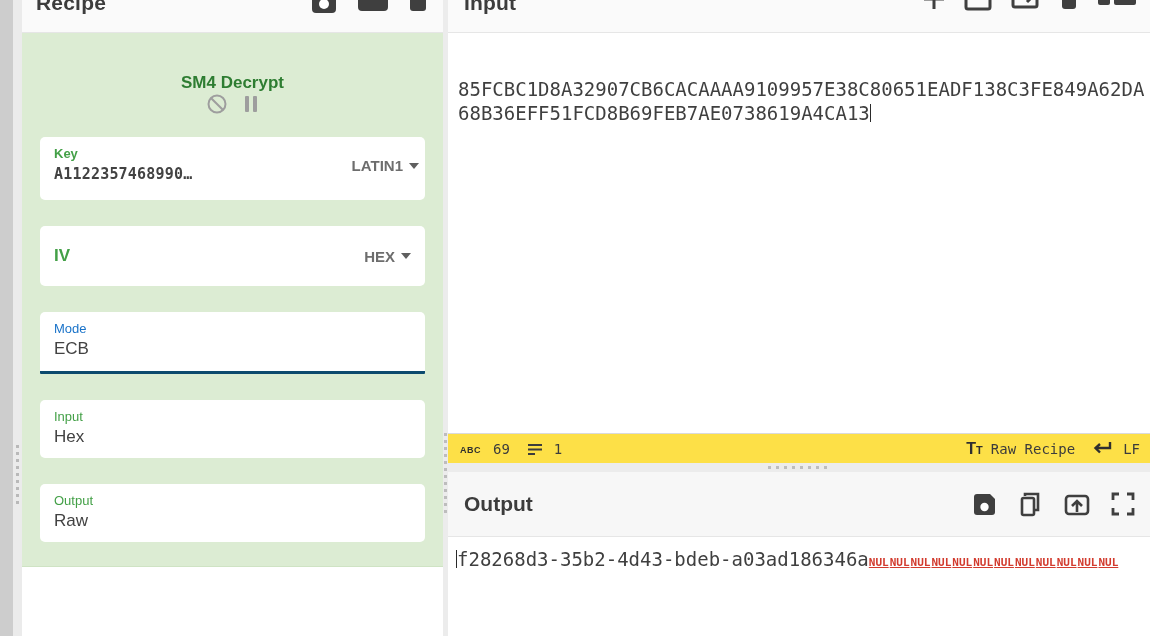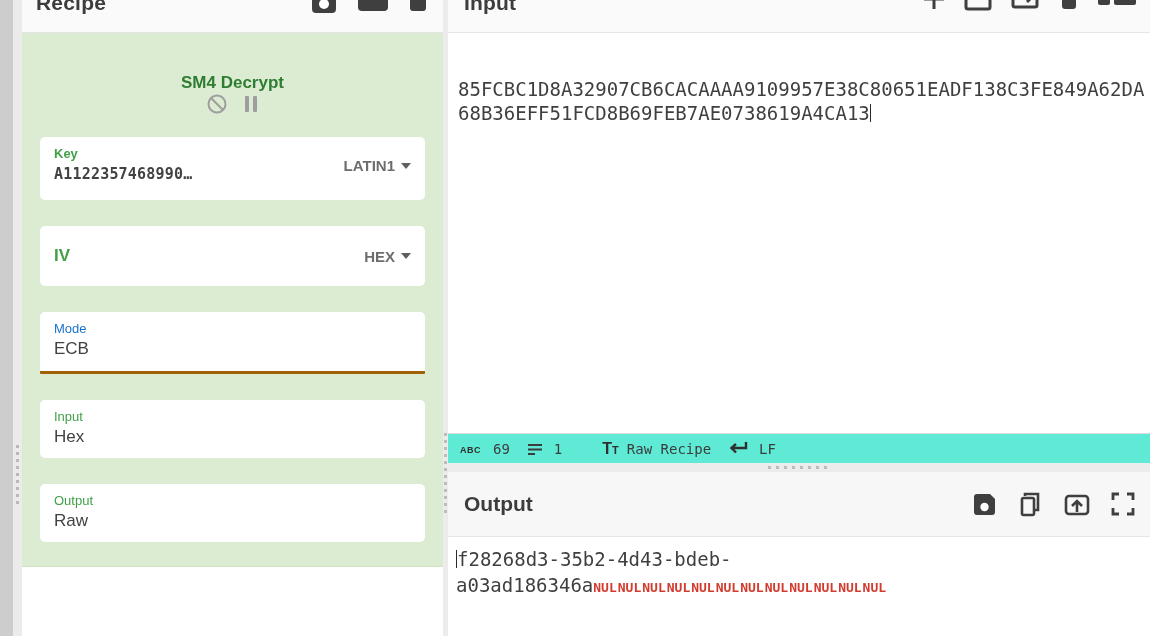--- a/index.html
+++ b/index.html
@@ -28,64 +28,64 @@
   .op-title-icons { display:flex; gap:15px; align-items:center; }
 
   .arg-card { background:#fff; border-radius:5px; margin-bottom:26px; padding:8px 14px; position:relative; }
   .arg-label { font-size:13px; color:#43a047; line-height:17px; }
   .arg-label.blue { color:#1a73c9; }
   .arg-value { font-size:17px; color:#424242; line-height:24px; }
   .arg-value.mono { font-family:"DejaVu Sans Mono", monospace; font-size:15px; letter-spacing:.2px; }
   .card-key { height:63px;font-weight:bold; }
   .card-iv { height:60px; display:flex; align-items:center; justify-content:space-between;font-weight:bold; }
   .iv-label { font-size:17px; color:#43a047; }
-  .card-mode { height:62px; border-bottom:3px solid #a16207; border-radius:5px 5px 1px 1px; }
+  .card-mode { height:62px; border-bottom:3px solid #0c4a6e; border-radius:5px 5px 1px 1px; }
   .card-io { height:58px; }
-  .dd { position:absolute; right:14px; top:20px; font-size:15px; color:#6d6d6d; display:flex; align-items:center; gap:6px; cursor:pointer; }
+  .dd { position:absolute; right:6px; top:20px; font-size:15px; color:#6d6d6d; display:flex; align-items:center; gap:6px; cursor:pointer; }
   .card-iv .dd { position:static; }
   .caret-down { width:0; height:0; border-left:5px solid transparent; border-right:5px solid transparent; border-top:6px solid #5f5f5f; display:inline-block; }
 
   
   .vsplit2 { position:absolute; left:443px; top:0; width:5px; height:636px; background:#ececec; cursor:col-resize; }
   .vsplit2 .dots { position:absolute; left:1px; top:433px; width:3px; height:84px;
       background:repeating-linear-gradient(#bdbdbd 0 3px, transparent 3px 7px); }
 
   
   .io-pane { position:absolute; left:448px; top:0; width:702px; height:636px; background:#fff; }
   .io-header { position:absolute; left:0; right:0; top:0; height:33px; background:#fafafa; border-bottom:1px solid #e6e6e6; overflow:hidden; }
   .io-header .hdr-row { padding:0 12px 0 16px; }
   .input-area { position:absolute; left:0; right:0; top:34px; height:399px; background:#fff; padding:7px 4px 0 10px;
       font-family:"DejaVu Sans Mono", monospace; font-size:19px; line-height:24px; color:#3f3f3f; cursor:text;margin-top:36px; }
   .input-area .line { white-space:pre; }
   .caret { display:inline-block; width:1px; height:18px; background:#2a2a2a; vertical-align:-2px; }
 
-  .input-footer { position:absolute; left:0; right:0; top:433px; height:30px; background:#5eead4; border-top:1px solid #dadada;
-      display:flex; align-items:center; padding:0 10px 0 12px;
+  .input-footer { position:absolute; left:0; right:0; top:433px; height:30px; background:#fde047; border-top:1px solid #dadada;
+      display:flex; align-items:center; justify-content:space-between; padding:0 10px 0 12px;
       font-family:"DejaVu Sans Mono", monospace; font-size:14px; color:#3c3c3c;gap:40px; }
   .foot-group { display:flex; align-items:center; gap:12px; }
   .abc-badge { font-size:9px; font-weight:bold; letter-spacing:.5px; color:#2f2f2f;
       font-family:"Liberation Sans", sans-serif; transform:translateY(1px); }
   .tt-icon { font-family:"Liberation Sans", sans-serif; font-weight:bold; color:#2f2f2f; cursor:pointer; }
   .tt-icon .big { font-size:16px; } .tt-icon .small { font-size:11px; }
   .enc-label, .lf-label { cursor:pointer; }
 
   .hsplit { position:absolute; left:0; right:0; top:463px; height:9px; background:#ececec; cursor:row-resize; }
   .hsplit .dots { position:absolute; left:50%; top:3px; width:62px; height:3px; margin-left:-31px;
       background:repeating-linear-gradient(90deg,#bdbdbd 0 3px, transparent 3px 8px); }
 
   .out-header { position:absolute; left:0; right:0; top:472px; height:65px; background:#f7f7f7; border-bottom:1px solid #e6e6e6;
       display:flex; align-items:center; justify-content:space-between; padding:0 14px 0 16px; }
   .out-title { font-size:21px; font-weight:bold; color:#3c3c3c; }
   .out-icons { display:flex; align-items:center; gap:19px; }
   .out-icons svg { display:block; cursor:pointer; }
 
   .output-area { position:absolute; left:0; right:0; top:538px; bottom:0; background:#fff; padding:8px 4px 0 8px;
       font-family:"DejaVu Sans Mono", monospace; font-size:19px; line-height:26px; color:#3f3f3f; }
-  .nul { color:#d23b2e; font-size:13px; font-weight:bold; margin-right:1px;
-      font-family:"DejaVu Sans Mono", monospace; }
+  .nul { color:#d23b2e; font-size:11px; font-weight:bold; margin-right:1px;
+      font-family:"DejaVu Sans Mono", monospace;text-decoration:underline; }
 
   .icon-btn { cursor:pointer; }
 </style>
 </head>
 <body>
 
 <div class="app">
 
   <div class="ops-strip"></div>
   <div class="vsplit1">

